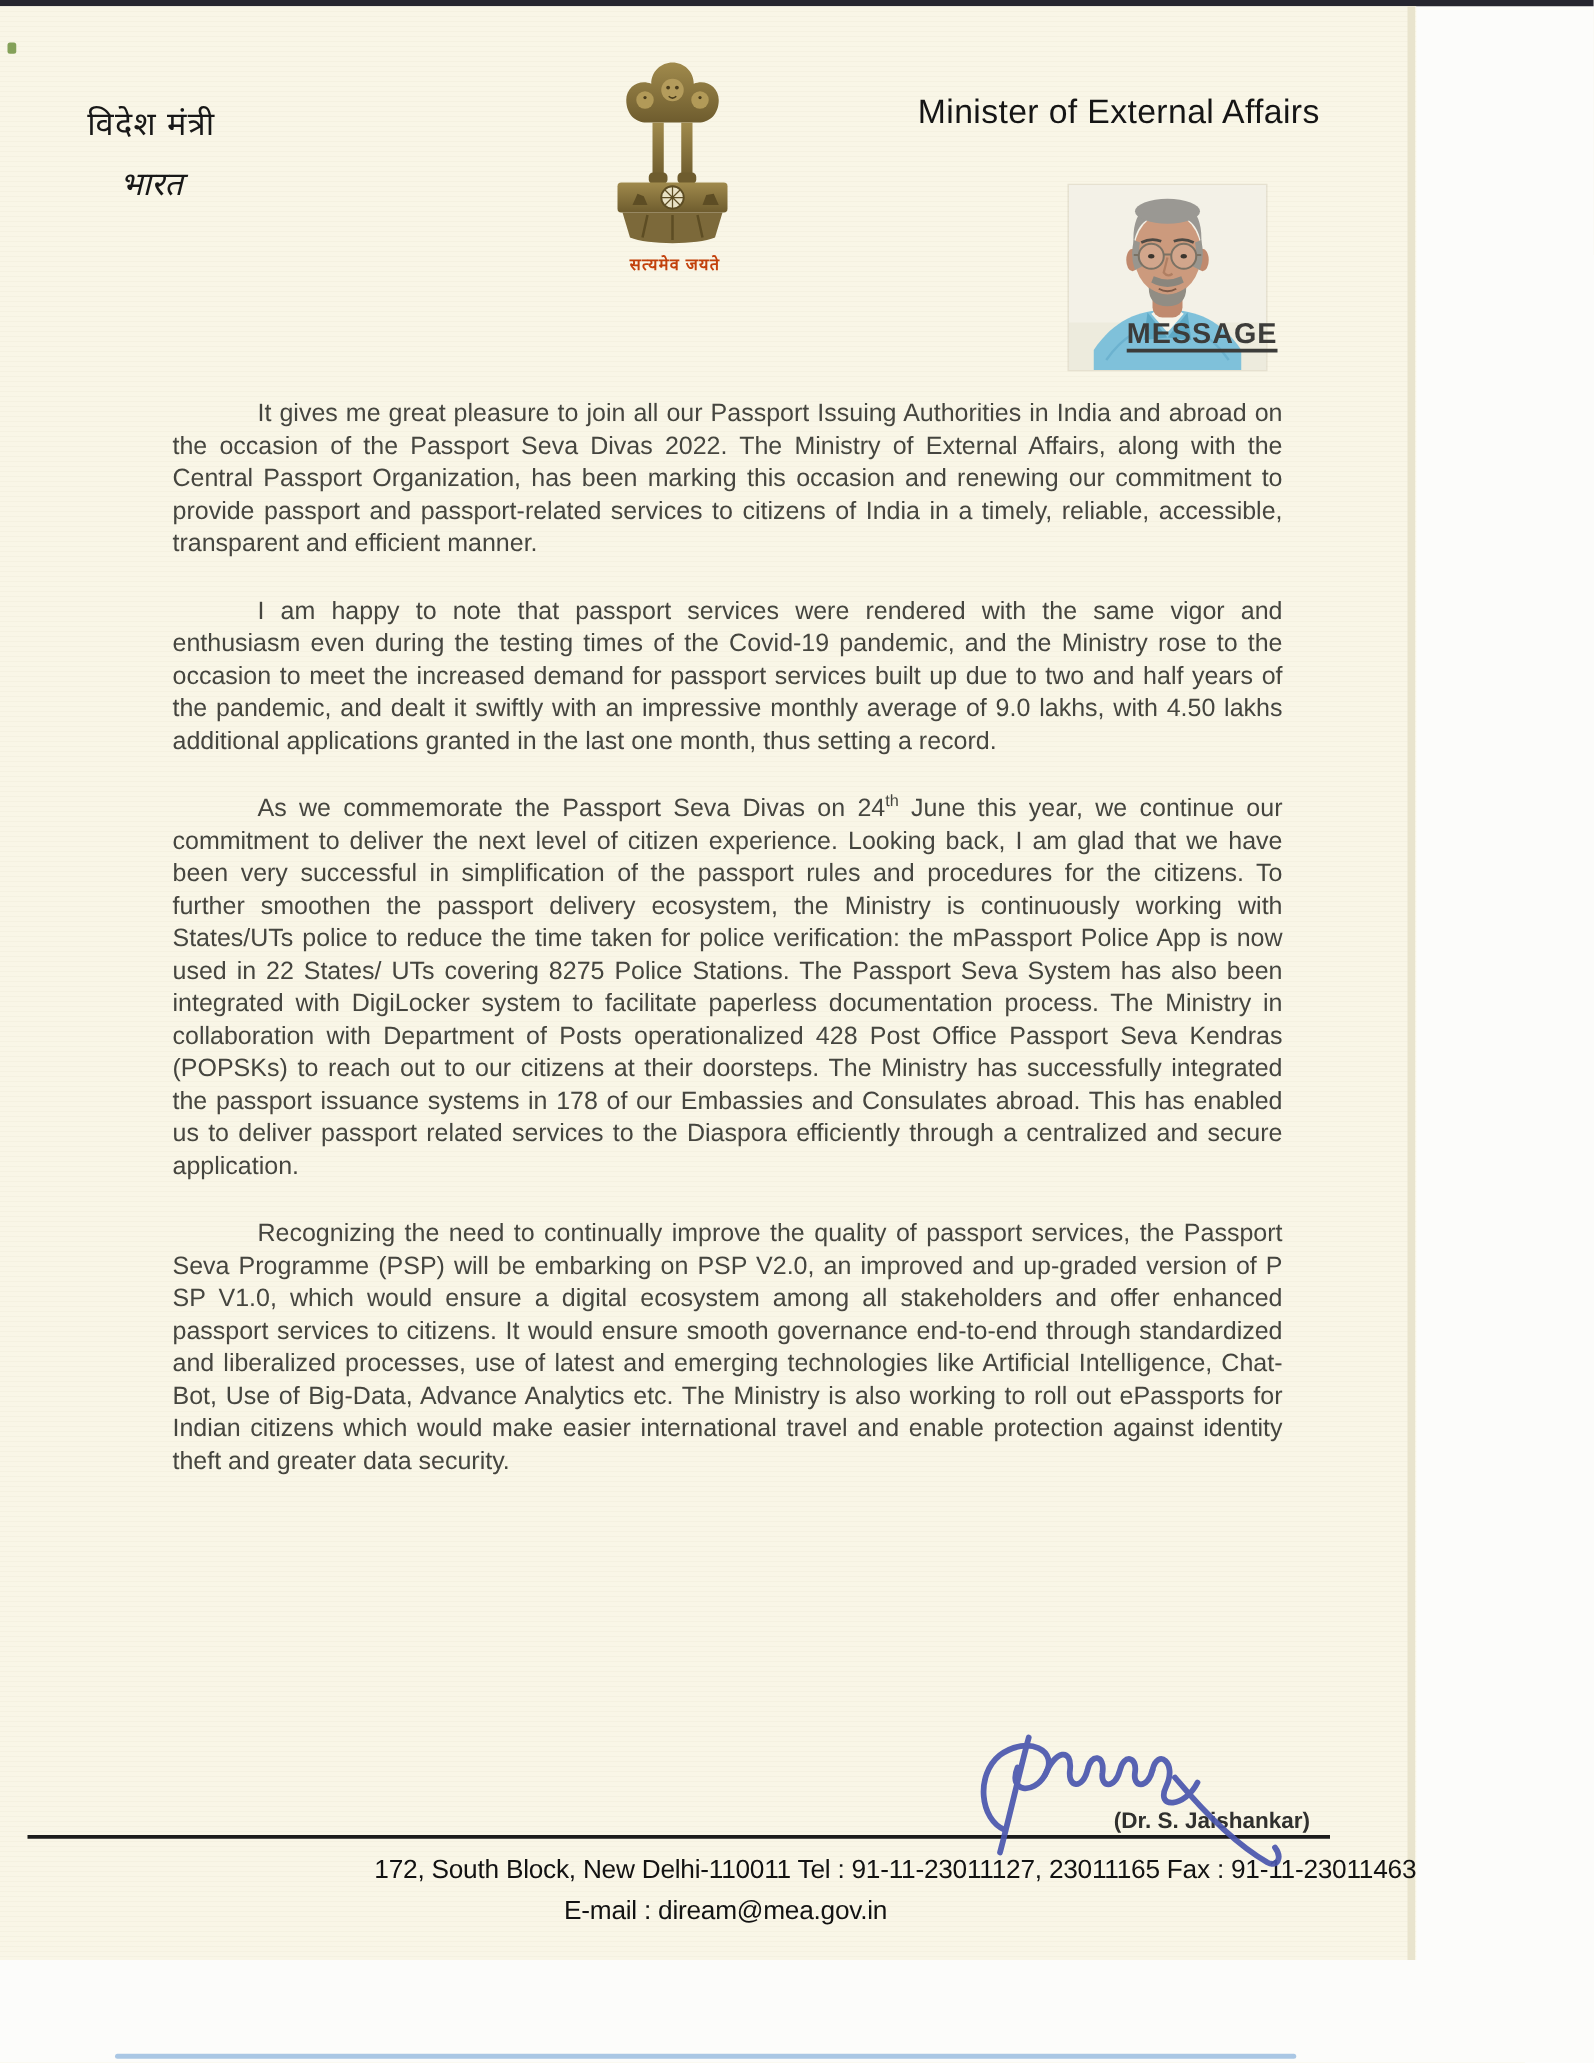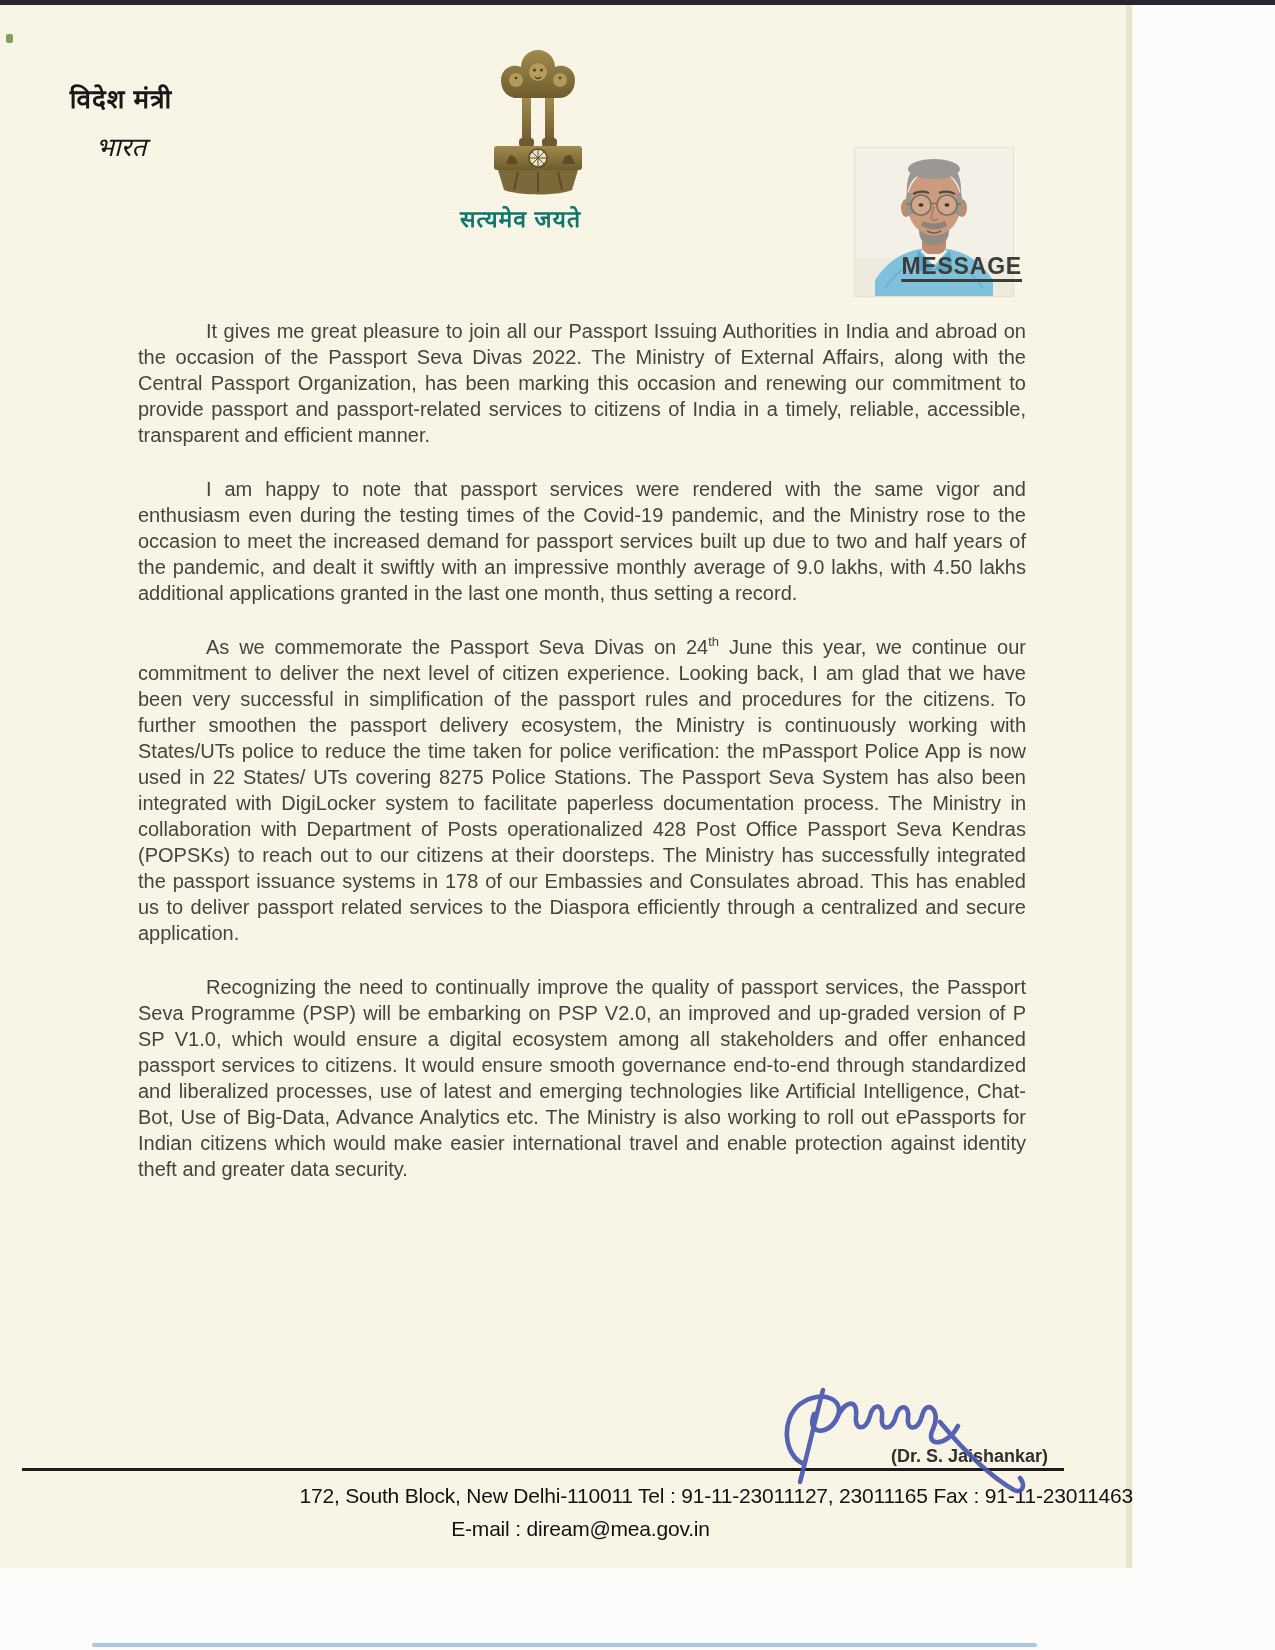--- a/index.html
+++ b/index.html
@@ -14,24 +14,24 @@
   .paper{
     left:0;top:5px;width:1133px;height:1563px;background:#f9f6e7;
     background-image:repeating-linear-gradient(180deg, rgba(130,118,64,0.035) 0 1px, rgba(0,0,0,0) 1px 4px);
   }
   .paper-edge{left:1126px;top:5px;width:6px;height:1563px;background:#e9e4cd;}
   .green-speck{left:6px;top:34px;width:7px;height:9px;background:#70923f;border-radius:2px;opacity:.85;}
   .bottom-blue-line{left:92px;top:1643px;width:945px;height:4px;background:#aac7e4;border-radius:2px;}
 
   
   .hindi-block{left:26px;top:80px;width:190px;text-align:center;color:#181818;}
-  .hindi-line1{font-size:26px;font-weight:700;letter-spacing:1px;}
+  .hindi-line1{font-size:26px;font-weight:400;letter-spacing:1px;}
   .hindi-line2{font-size:26px;font-weight:500;margin-top:12px;font-style:italic;}
   .emblem-wrap{left:484px;top:46px;width:108px;height:152px;}
-  .motto{left:460px;top:202px;width:160px;font-size:23px;font-weight:700;color:#0f766e;letter-spacing:1px;}
+  .motto{left:460px;top:202px;width:160px;text-align:center;font-size:13px;font-weight:700;color:#c2410c;letter-spacing:1px;}
   .en-title-block{left:700px;top:74px;width:390px;text-align:center;color:#151515;}
   .en-title-line1{font-size:27px;letter-spacing:.3px;}
   .en-title-line2{font-size:25px;margin-top:6px;}
   .photo-wrap{left:855px;top:148px;width:158px;height:148px;box-shadow:0 0 0 1px rgba(120,110,80,.15);}
 
   
   .message-heading{
     left:140px;top:253px;width:882px;text-align:right;
     font-size:23px;font-weight:700;letter-spacing:.8px;color:#3c3c3a;
     text-decoration:underline;text-underline-offset:5px;text-decoration-thickness:2.5px;
@@ -97,20 +97,21 @@
     <path d="M22,118 l4,-9 l5,2 l3,7 Z" fill="#5d4d24"></path>
     <path d="M78,118 l3,-8 l6,-1 l4,9 Z" fill="#5d4d24"></path>
 
     <path d="M14,124 L94,124 L88,144 C74,150 34,150 20,144 Z" fill="#7c693a"></path>
     <path d="M34,126 l-4,18 M54,126 l0,20 M74,126 l4,18" stroke="#5d4d24" stroke-width="2" fill="none"></path>
   </svg>
 </div>
 <div class="abs motto">सत्यमेव जयते</div>
 
 <div class="abs en-title-block">
+  <div class="en-title-line1">Minister of External Affairs</div>
 </div>
 
 <div class="abs photo-wrap">
   <svg width="158" height="148" viewBox="0 0 158 148">
     <rect x="0" y="0" width="158" height="148" fill="#f3f1e7"></rect>
     <rect x="0" y="110" width="158" height="38" fill="#edebdd"></rect>
 
     <path d="M20,148 L20,132 C36,108 56,100 79,100 C102,100 122,108 138,132 L138,148 Z" fill="#7fc1da"></path>
     <path d="M30,140 q10,-14 20,-20 M128,140 q-10,-14 -20,-20" stroke="#6cb2cf" stroke-width="2" fill="none"></path>
     <path d="M63,102 L79,122 L60,124 Z" fill="#5ea9c6"></path>

